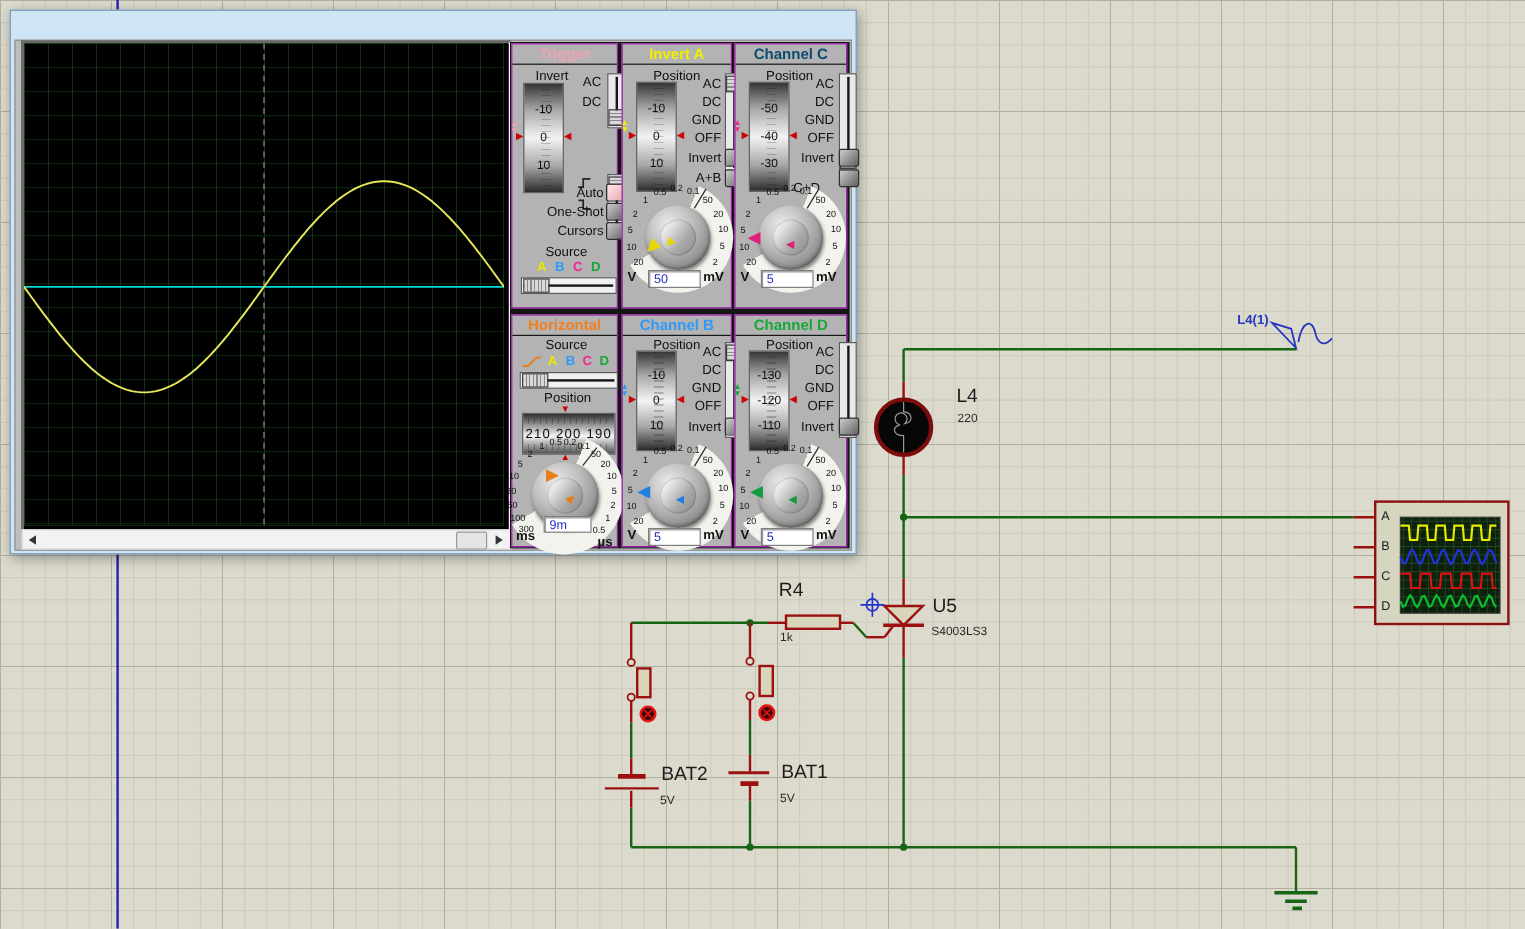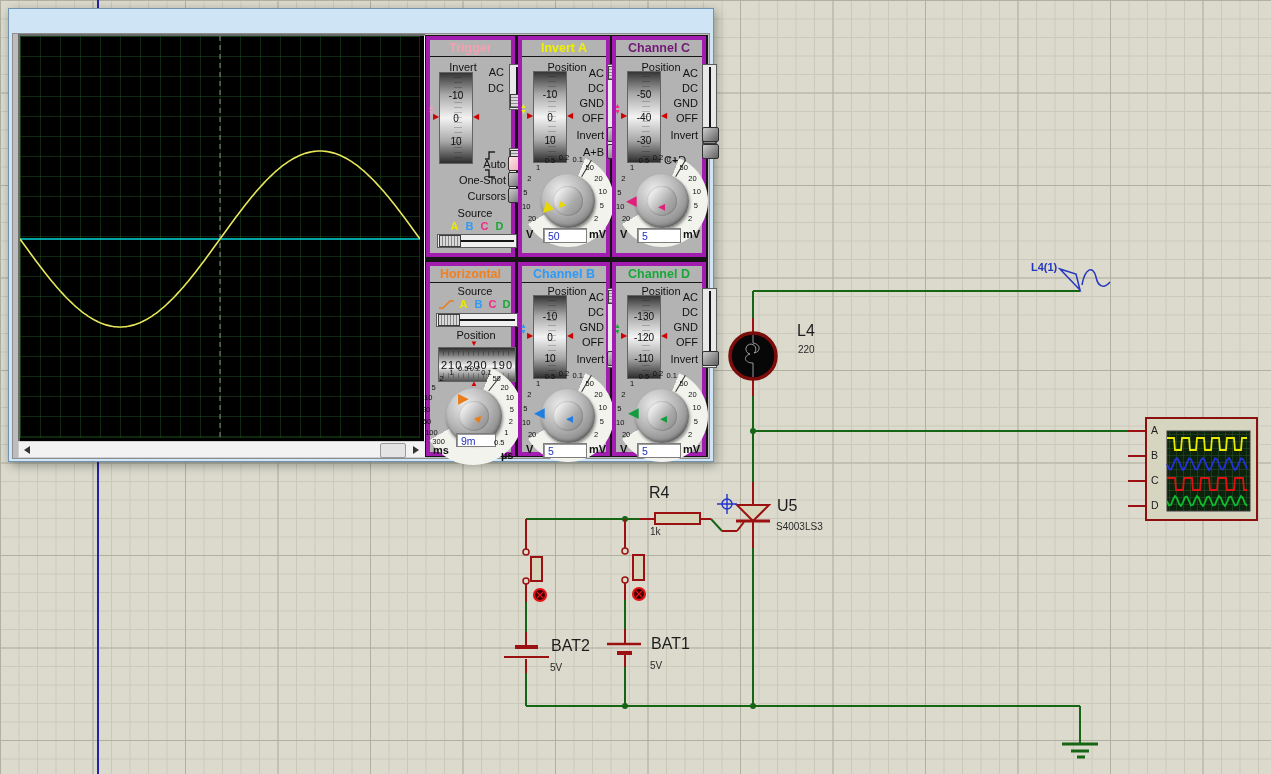--- a/index.html
+++ b/index.html
@@ -33,21 +33,21 @@
   .scrollbar{position:absolute;left:5px;top:407px;width:408px;height:17px;background:#f2f2f2;border:1px solid #cfcfcf;box-sizing:border-box;}
   .sb-arrow{position:absolute;top:0;width:17px;height:15px;background:#f2f2f2;}
   .sb-arrow .tri{position:absolute;left:5px;top:4px;width:0;height:0;border-style:solid;}
   .sb-left{left:0;}
   .sb-right{right:0;}
   .sb-left .tri{border-width:4px 6px 4px 0;border-color:transparent #333 transparent transparent;}
   .sb-right .tri{border-width:4px 0 4px 6px;border-color:transparent transparent transparent #333;}
   .sb-thumb{position:absolute;left:361px;top:1px;width:24px;height:13px;background:#e4e4e4;border:1px solid #9a9a9a;border-radius:2px;}
   
   .panel-container{position:absolute;left:412px;top:1px;width:283px;height:422px;background:#151515;}
-  .panel{position:absolute;background:#b3b3b3;border:4px solid #a21caf;box-sizing:border-box;padding-left:10px;}
+  .panel{position:absolute;background:#b3b3b3;border:1px solid #a21caf;box-sizing:border-box;padding-left:10px;}
   .phdr{position:absolute;left:0;top:0;right:0;height:16px;text-align:center;font-size:12.5px;font-weight:bold;line-height:16px;border-bottom:1px solid #161616;}
   .plabel{position:absolute;font-size:11px;color:#111;}
   .vscale{position:absolute;border:1px solid #636363;
           background:linear-gradient(180deg,#353535 0%,#a8a8a8 24%,#f3f3f3 50%,#a8a8a8 76%,#2c2c2c 100%);}
   .vscale::after{content:"";position:absolute;left:45%;top:4px;bottom:4px;width:8px;
           background:repeating-linear-gradient(180deg,rgba(0,0,0,.45) 0 1px,transparent 1px 5px);opacity:.45;}
   .snum{position:absolute;left:0;width:100%;text-align:center;font-size:10px;color:#0d0d0d;transform:translateY(-50%);z-index:1;}
   .rarr{position:absolute;font-size:8px;color:#cf0000;line-height:8px;}
   .dblarrow{position:absolute;display:flex;flex-direction:column;align-items:center;line-height:6px;font-size:7px;}
   .vtrack{position:absolute;width:13px;background:#e9e9e9;border:1px solid #5a5a5a;}
@@ -338,21 +338,21 @@
             <div class="hub"></div>
           </div>
         <span class="karr" style="left:20px;top:164px;font-size:14px;color:#e8d800;transform:rotate(135deg)">▶</span>
         <span class="karr" style="left:36px;top:160px;font-size:9px;color:#e8d800;transform:rotate(135deg)">▶</span>
         <span class="unit" style="left:4px;top:188px">V</span>
         <div class="vbox" style="left:21px;top:188px;width:44px;height:15px">50</div>
         <span class="unit" style="left:67px;top:188px">mV</span>
       </div>
 
       <div class="panel" style="left:187px;top:1px;width:94px;height:221px">
-        <div class="phdr" style="color:#701a75">Channel C</div>
+        <div class="phdr" style="color:#0c4a6e">Channel C</div>
         <span class="plabel" style="left:15px;top:21px;width:60px;text-align:center">Position</span>
         <div class="vscale" style="left:11px;top:31px;width:32px;height:90px">
           <span class="snum" style="top:24%">-50</span>
           <span class="snum" style="top:50%">-40</span>
           <span class="snum" style="top:76%">-30</span>
         </div>
         <span class="rarr" style="left:5px;top:72px">▶</span>
         <span class="rarr" style="left:45px;top:72px">◀</span>
         <div class="dblarrow" style="left:-2px;top:63px;color:#f5288c">
             <span>▲</span>

